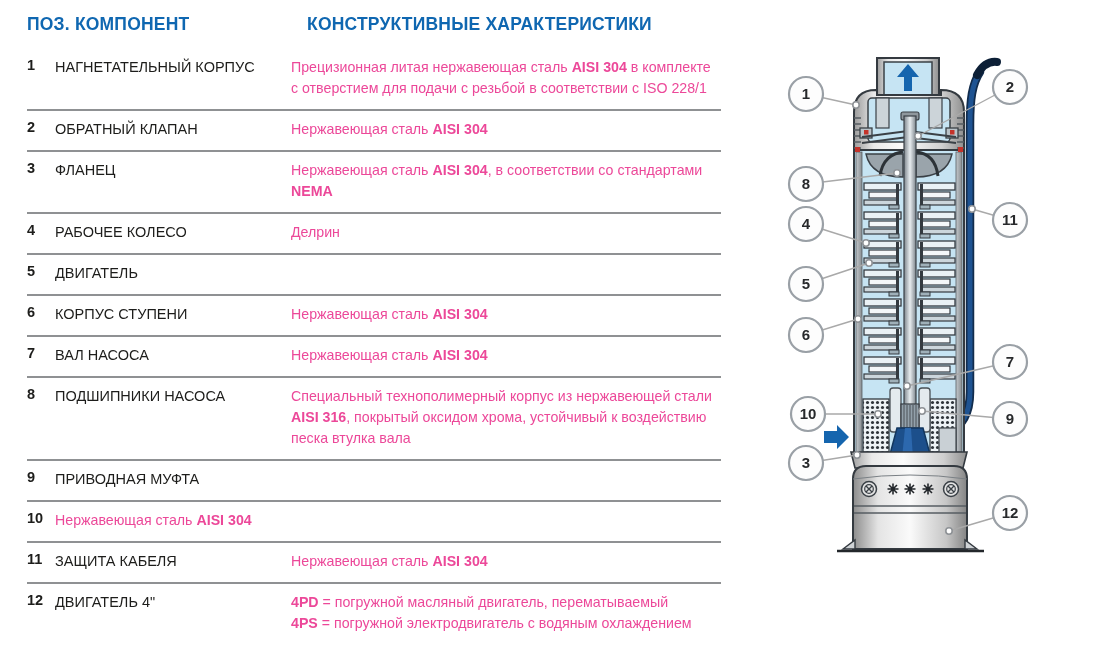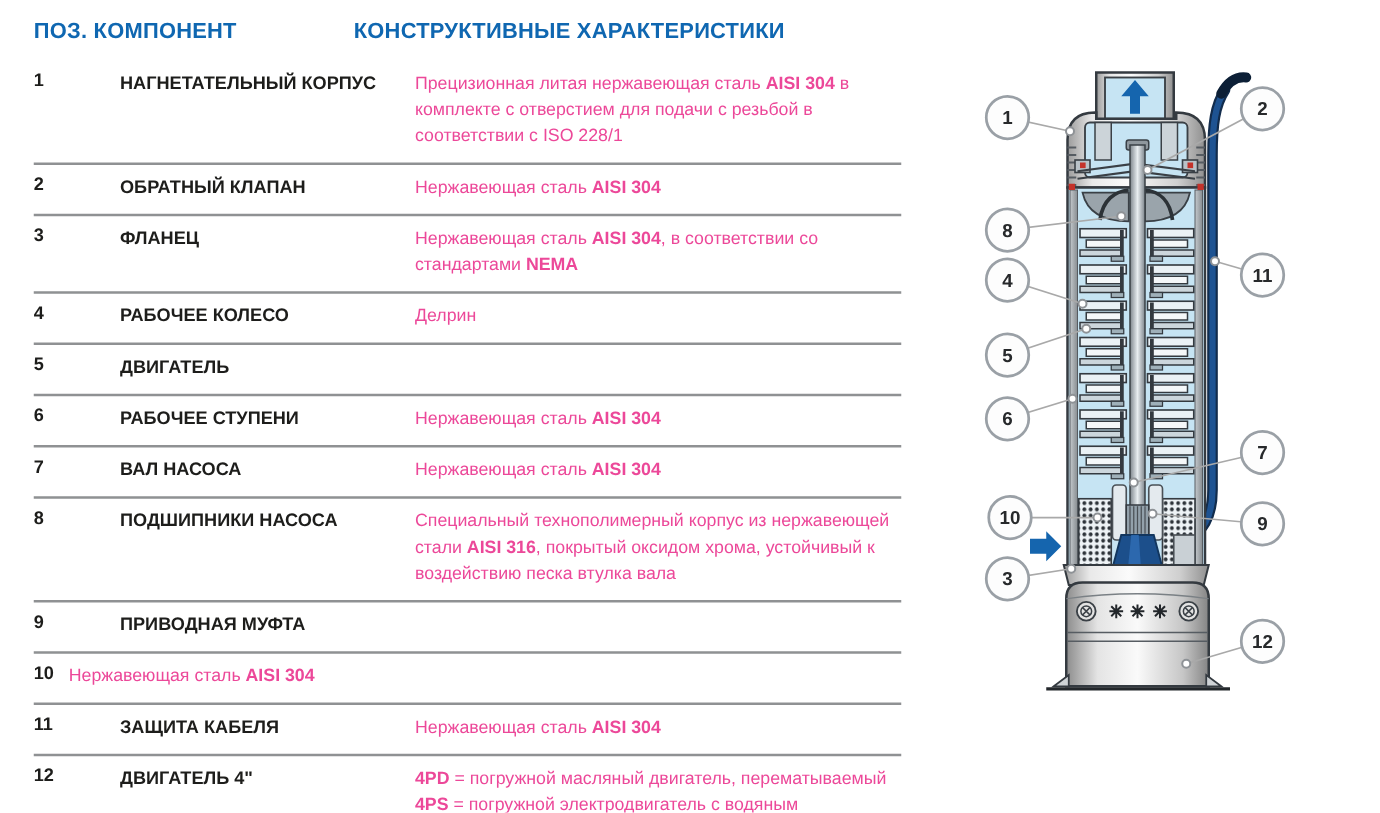--- a/index.html
+++ b/index.html
@@ -3,29 +3,29 @@
 <meta charset="utf-8">
 <style>
   html,body{margin:0;padding:0;}
   body{
     width:1104px;height:650px;position:relative;overflow:hidden;
     background:#ffffff;font-family:"Liberation Sans",sans-serif;
     -webkit-font-smoothing:antialiased;
   }
   
   .spec-table{position:absolute;left:27px;top:14px;width:694px;}
-  .spec-header{display:flex;margin-bottom:14px;}
+  .spec-header{display:flex;margin-bottom:14px;gap:24px;}
   .spec-header .h1{width:256px;}
   .spec-header .h1,.spec-header .h2{
     font-size:17.5px;font-weight:bold;color:#0f67b1;letter-spacing:.2px;white-space:nowrap;
   }
   .trow{display:flex;align-items:flex-start;border-bottom:2px solid #8f9193;padding:8px 0 10px;}
   .trow:last-child{border-bottom:none;}
   .c-num{width:28px;flex:0 0 28px;font-size:14.5px;font-weight:bold;color:#1d1d1b;}
-  .c-name{width:228px;flex:0 0 228px;font-size:14.5px;font-weight:bold;color:#1d1d1b;line-height:1.45;padding-right:8px;margin-left:41px;}
+  .c-name{width:228px;flex:0 0 228px;font-size:14.5px;font-weight:normal;color:#1d1d1b;line-height:1.45;padding-right:8px;}
   .c-desc{flex:1;max-width:440px;font-size:14.2px;color:#ec4899;line-height:1.48;}
   .c-desc .b{font-weight:bold;}
   .c-desc .para{margin:0;}
   
   .diagram{position:absolute;left:780px;top:40px;width:324px;height:610px;}
   .leader{stroke:#a9a9a9;stroke-width:1.4px;}
   .c-dot{fill:#ffffff;stroke:#8e9296;stroke-width:1.6px;}
   .c-big{fill:#fdfdfd;stroke:#9aa0a6;stroke-width:2.2px;}
   .c-txt{font-family:"Liberation Sans",sans-serif;font-size:15px;font-weight:bold;fill:#27292b;}
 </style>
@@ -65,21 +65,21 @@
         <div class="c-desc">
           <div class="para"><span>Делрин</span></div>
         </div>
       </div>
       <div class="trow">
         <div class="c-num">5</div>
         <div class="c-name">ДВИГАТЕЛЬ</div>
       </div>
       <div class="trow">
         <div class="c-num">6</div>
-        <div class="c-name">РАБОЧЕЕ СТУПЕНИ</div>
+        <div class="c-name">КОРПУС СТУПЕНИ</div>
         <div class="c-desc">
           <div class="para"><span>Нержавеющая сталь </span><span class="b">AISI 304</span></div>
         </div>
       </div>
       <div class="trow">
         <div class="c-num">7</div>
         <div class="c-name">ВАЛ НАСОСА</div>
         <div class="c-desc">
           <div class="para"><span>Нержавеющая сталь </span><span class="b">AISI 304</span></div>
         </div>

